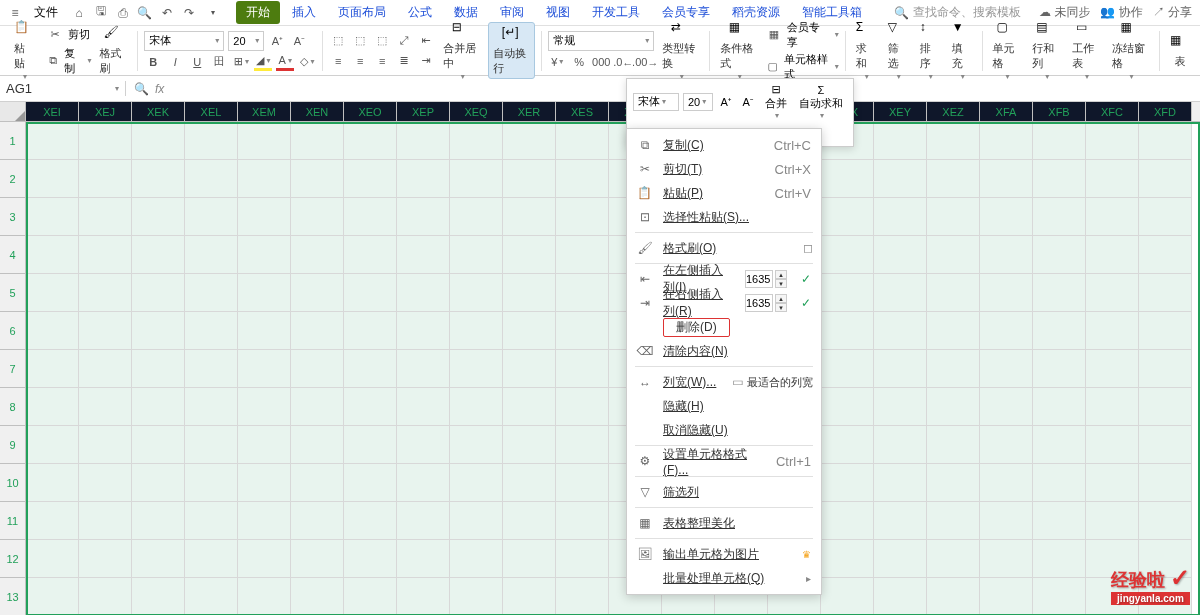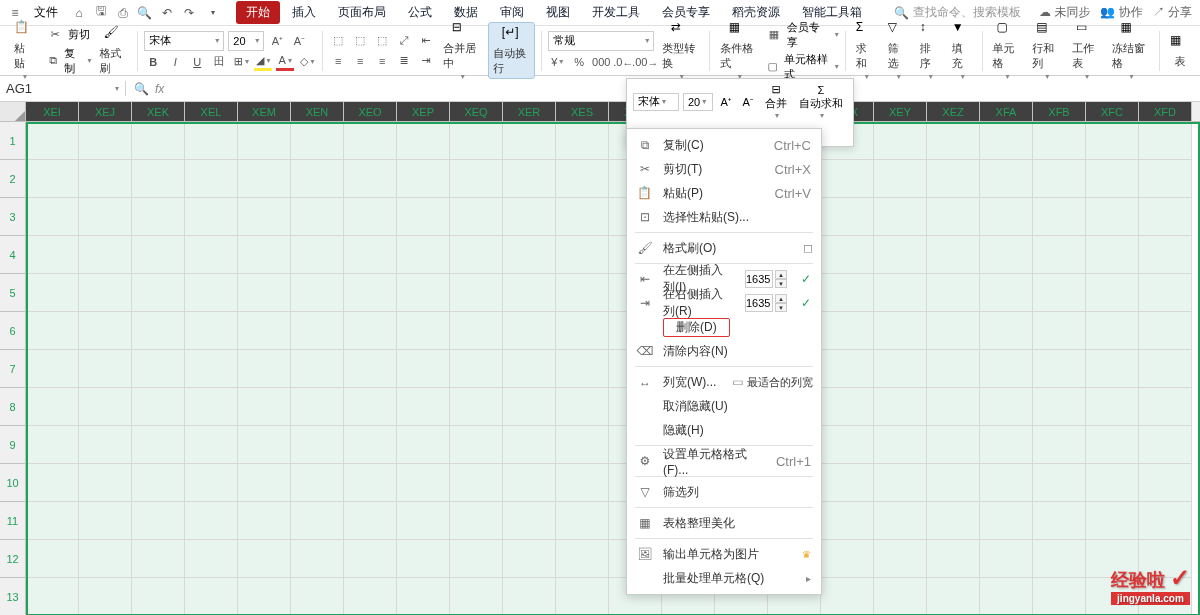--- a/index.html
+++ b/index.html
@@ -4,22 +4,22 @@
   <style>
     * { margin: 0; padding: 0; box-sizing: border-box; font-family: "Microsoft YaHei", sans-serif; }
     body { width: 1200px; height: 615px; background: #fff; position: relative; overflow: hidden; font-size: 12px; }
     
     
     .menubar { display: flex; align-items: center; height: 26px; padding: 0 8px; border-bottom: 1px solid #e0e0e0; gap: 4px; }
     .menubar .menu-icon { width: 14px; height: 14px; display: inline-flex; align-items: center; justify-content: center; color: #666; }
     .menubar .file-label { margin: 0 8px; }
     .menubar .qat-icon { width: 18px; height: 18px; display: inline-flex; align-items: center; justify-content: center; color: #555; cursor: pointer; }
     .menubar .tabs { display: flex; gap: 2px; margin-left: 10px; }
-    .menubar .tab { padding: 3px 10px; cursor: pointer; color: #0f172a; border-radius: 3px; }
-    .menubar .tab.active { background: #b91c1c; color: #fff; }
+    .menubar .tab { padding: 3px 10px; cursor: pointer; color: #1d4ed8; border-radius: 3px; }
+    .menubar .tab.active { background: #4d7c0f; color: #fff; }
     .menubar .search { margin-left: auto; display: flex; align-items: center; color: #999; gap: 4px; }
     .menubar .right-actions { display: flex; gap: 10px; margin-left: 14px; color: #666; align-items: flex-start; }
     
     
     .ribbon { display: flex; height: 50px; border-bottom: 1px solid #d0d0d0; padding: 2px 6px; gap: 4px; align-items: center; }
     .ribbon-group { display: flex; flex-direction: column; align-items: center; padding: 0 4px; height: 100%; justify-content: center; }
     .ribbon-sep { width: 1px; height: 40px; background: #e0e0e0; margin: 0 2px; }
     .ribbon-big { display: flex; flex-direction: column; align-items: center; gap: 1px; cursor: pointer; padding: 2px 4px; }
     .ribbon-big .big-icon { width: 20px; height: 20px; }
     .ribbon-big .label { font-size: 11px; color: #333; }
@@ -34,21 +34,21 @@
     
     .formula-row { display: flex; height: 26px; border-bottom: 1px solid #d0d0d0; align-items: center; }
     .name-box { width: 126px; border-right: 1px solid #d0d0d0; display: flex; align-items: center; justify-content: center; font-size: 13px; color: #333; padding: 0 6px; }
     .fx-area { display: flex; align-items: center; padding: 0 8px; gap: 6px; color: #888; }
     .fx-input { flex: 1; }
     
     
     .col-headers { display: flex; height: 20px; border-bottom: 1px solid #c0c0c0; background: #f0f0f0; }
     .corner { width: 26px; border-right: 1px solid #c0c0c0; background: #e8e8e8; display:flex; align-items:flex-end; justify-content:flex-end; }
     .corner svg { width:10px; height:10px; }
-    .col-h { width: 53px; border-right: 1px solid #c0c0c0; display: flex; align-items: center; justify-content: center; font-size: 11px; color: #22a05a; background: #404040; cursor: pointer; }
+    .col-h { width: 53px; border-right: 1px solid #c0c0c0; display: flex; align-items: center; justify-content: center; font-size: 11px; color: #22a05a; background: #0f172a; cursor: pointer; }
     
     
     .grid { display: flex; }
     .row-headers { display: flex; flex-direction: column; width: 26px; }
     .row-h { height: 38px; border-bottom: 1px solid #c0c0c0; border-right: 1px solid #c0c0c0; display: flex; align-items: center; justify-content: center; font-size: 11px; color: #22a05a; background: #f0f0f0; }
     .cells { flex: 1; position: relative; }
     .cell-row { display: flex; height: 38px; }
     .cell { width: 53px; border-right: 1px solid #d8d8d8; border-bottom: 1px solid #d8d8d8; background: #e8f4ee; }
     .selection-border { position: absolute; left: 0; top: 0; right: 0; height: 494px; border: 2px solid #22a05a; pointer-events: none; }
     
@@ -56,21 +56,21 @@
     .mini-toolbar { position: absolute; left: 626px; top: 78px; background: #fff; border: 1px solid #ccc; box-shadow: 0 2px 8px rgba(0,0,0,0.15); padding: 4px 6px; display: flex; flex-direction: column; gap: 4px; z-index: 10; }
     .mini-row { display: flex; gap: 4px; align-items: center; }
     .mini-font { border: 1px solid #ccc; height: 18px; padding: 0 4px; font-size: 11px; min-width: 46px; display:flex; align-items:center;}
     .mini-btn { width: 18px; height: 18px; display: inline-flex; align-items: center; justify-content: center; font-size: 11px; cursor: pointer; }
     .mini-big { display: flex; flex-direction: column; align-items: center; font-size: 11px; padding: 0 4px; cursor:pointer;}
     
     
     .context-menu { position: absolute; left: 626px; top: 128px; width: 196px; background: #fff; border: 1px solid #ccc; box-shadow: 0 2px 10px rgba(0,0,0,0.2); z-index: 11; padding: 4px 0; }
     .ctx-item { display: flex; align-items: center; height: 24px; padding: 0 10px; gap: 10px; cursor: pointer; font-size: 12px; color: #333; position: relative; }
     .ctx-icon { width: 16px; height: 16px; display: inline-flex; align-items: center; justify-content: center; color: #666; flex-shrink: 0; }
-    .ctx-label { flex: 1; }
+    .ctx-label { flex: 1; text-decoration: underline; }
     .ctx-shortcut { color: #888; font-size: 13px; }
     .ctx-sep { height: 1px; background: #e0e0e0; margin: 3px 8px; }
     .ctx-spin { display:flex; align-items:center; gap:2px; }
     .ctx-spin input { width: 28px; height: 18px; border: 1px solid #ccc; font-size: 11px; text-align: right; padding-right: 2px; }
     .ctx-spin .spin-btns { display:flex; flex-direction:column; }
     .ctx-spin .sb { width:12px; height:9px; border:1px solid #ccc; font-size:7px; line-height:7px; text-align:center; cursor:pointer; background:#f5f5f5;}
     .ctx-check { color: #22a05a; margin-left: 4px; }
     .ctx-arrow { color: #888; font-size: 10px; }
     .hl-red { border: 1.5px solid #d33; padding: 0 12px; border-radius: 2px; display: inline-block; }
     .ctx-right-icon { position:absolute; right:8px; color:#888; }
@@ -756,25 +756,25 @@
       <span class="ctx-label">清除内容(N)</span>
     </div>
   <div class="ctx-sep"></div>
   <div class="ctx-item">
       <span class="ctx-icon">↔</span>
       <span class="ctx-label">列宽(W)...</span>
       <span class="ctx-right-icon">▭ <span style="font-size:11px;color:#333">最适合的列宽</span></span>
     </div>
   <div class="ctx-item">
       <span class="ctx-icon"></span>
+      <span class="ctx-label">隐藏(H)</span>
+    </div>
+  <div class="ctx-item">
+      <span class="ctx-icon"></span>
       <span class="ctx-label">取消隐藏(U)</span>
-    </div>
-  <div class="ctx-item">
-      <span class="ctx-icon"></span>
-      <span class="ctx-label">隐藏(H)</span>
     </div>
   <div class="ctx-sep"></div>
   <div class="ctx-item">
       <span class="ctx-icon">⚙</span>
       <span class="ctx-label">设置单元格格式(F)...</span>
       <span class="ctx-shortcut">Ctrl+1</span>
     </div>
   <div class="ctx-sep"></div>
   <div class="ctx-item">
       <span class="ctx-icon">▽</span>

